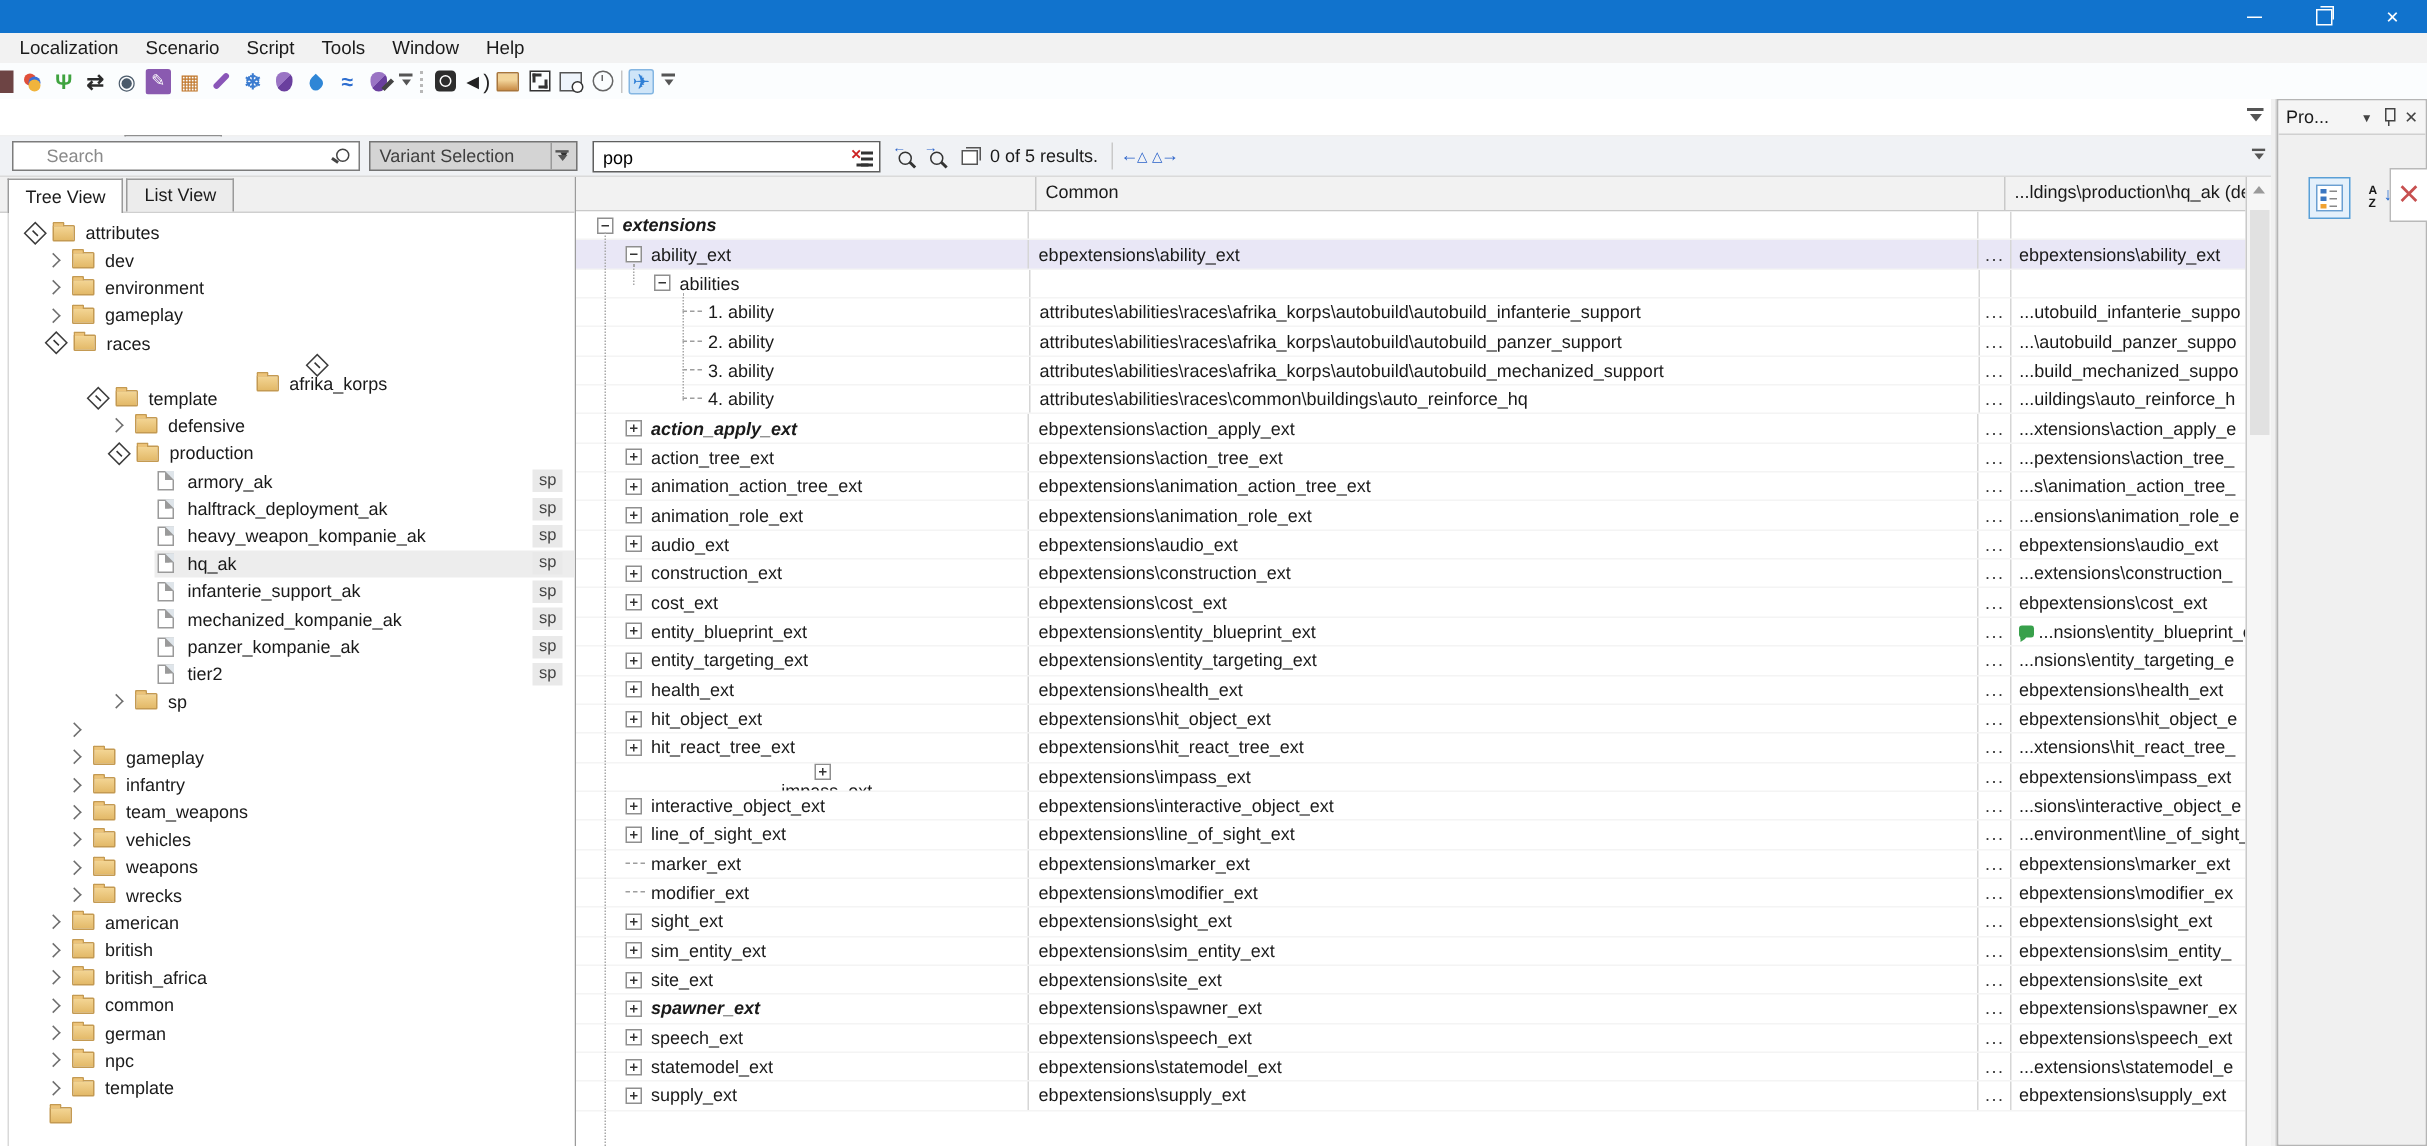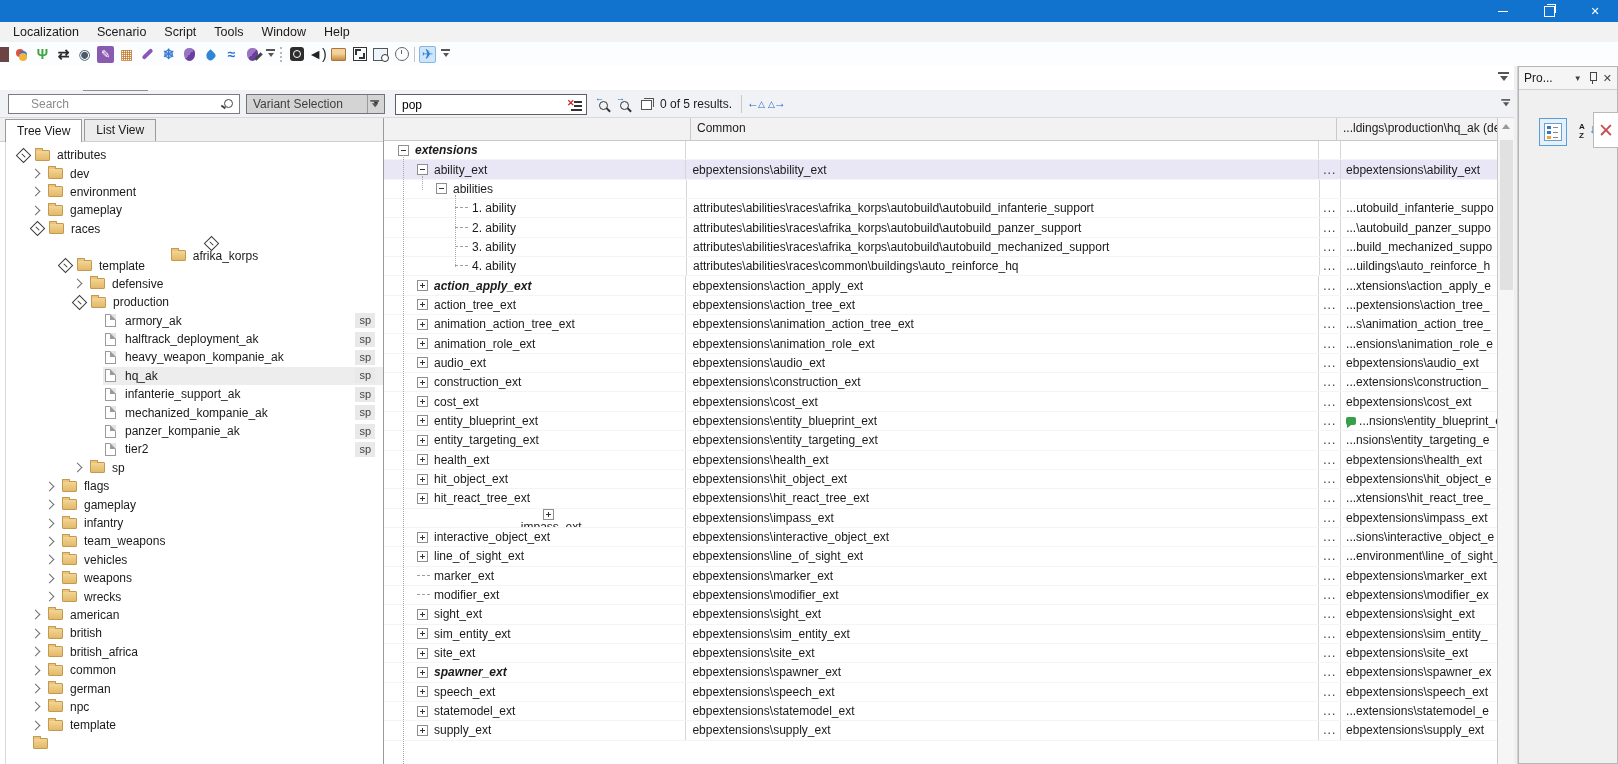--- a/index.html
+++ b/index.html
@@ -433,25 +433,20 @@
         <div class="trow" style="padding-left: 68px;">
           <div class="tw-c col"></div>
           <div class="hlwrap">
             <div class="f-folder"></div>
             <span>sp</span>
             <div class="spacer"></div>
           </div>
         </div>
         <div class="trow" style="padding-left: 40px;">
           <div class="tw-c col"></div>
-          <div class="hlwrap">
-            <div class="f-folder"></div>
-            <span>flags</span>
-            <div class="spacer"></div>
-          </div>
         </div>
         <div class="trow" style="padding-left: 40px;">
           <div class="tw-c col"></div>
           <div class="hlwrap">
             <div class="f-folder"></div>
             <span>gameplay</span>
             <div class="spacer"></div>
           </div>
         </div>
         <div class="trow" style="padding-left: 40px;">

